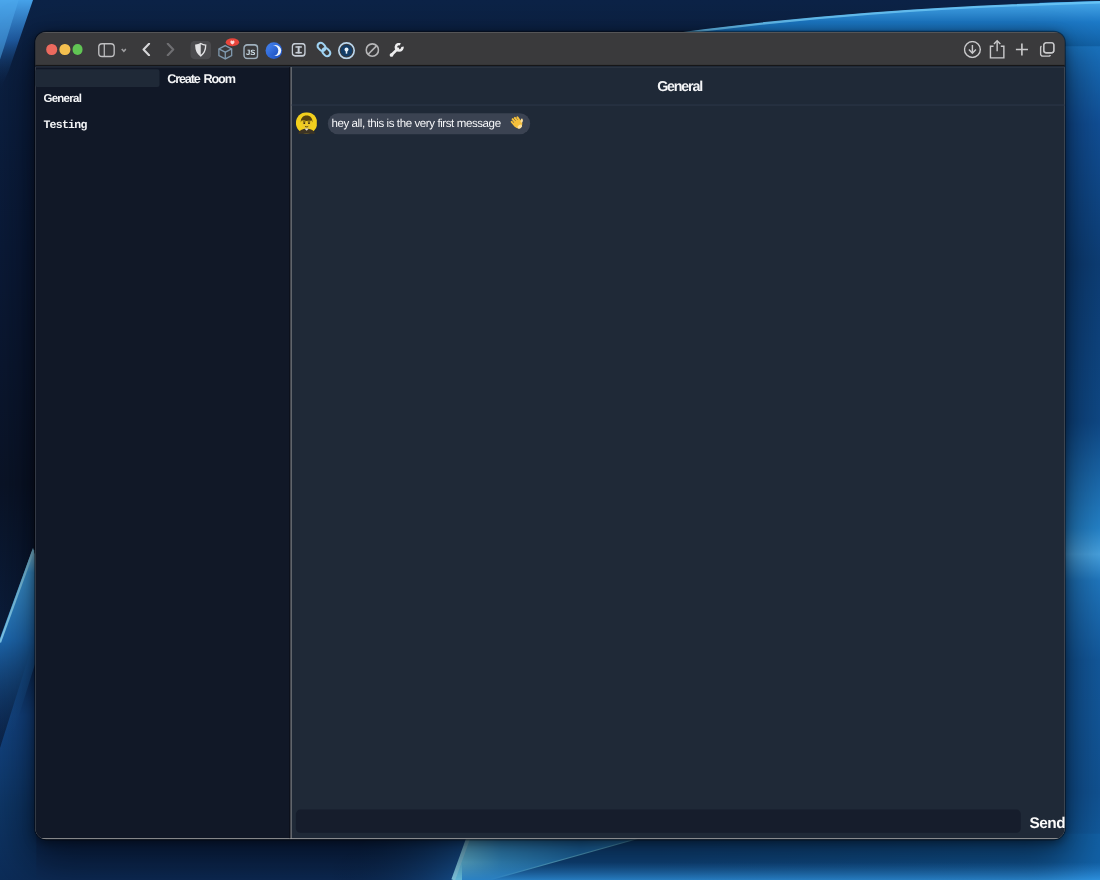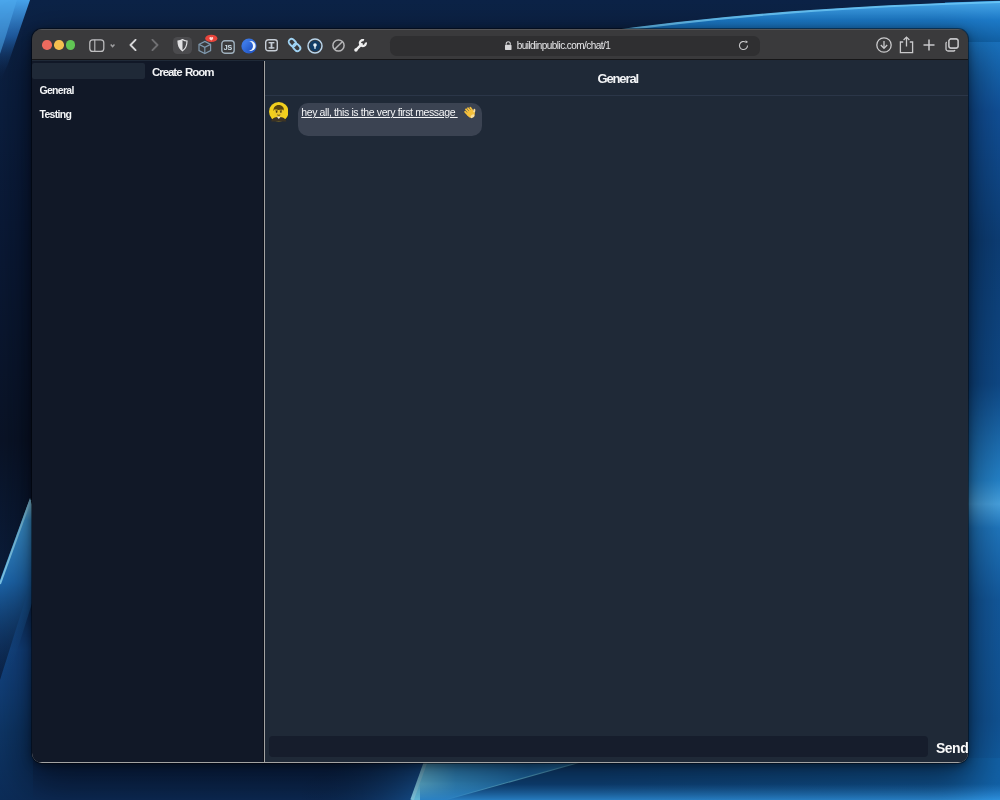--- a/index.html
+++ b/index.html
@@ -22,22 +22,22 @@
   #sbar{position:absolute;left:0;top:0;width:232px;height:701px;background:#111827;border-right:1px solid #0a0e18;}
   #crinput{position:absolute;left:0;top:2px;width:113px;height:16px;background:#1f2937;border-radius:2px;}
   #crbtn{position:absolute;left:120px;top:2.5px;width:80px;height:17px;color:#f3f4f6;font-size:11.5px;font-weight:bold;
     letter-spacing:-1.05px;word-spacing:1.4px;line-height:17px;}
   .room{position:absolute;left:7.5px;color:#f3f4f6;font-size:10.5px;font-weight:bold;letter-spacing:-0.7px;}
   #main{position:absolute;left:233px;top:0;width:703px;height:701px;background:#1f2937;}
   #mhead{position:absolute;left:0;top:0px;width:703px;height:35px;border-bottom:1px solid #2b3648;
     color:#f3f4f6;font-size:13px;font-weight:bold;letter-spacing:-1.1px;text-align:center;text-indent:2.5px;line-height:35.5px;}
   #msgrow{position:absolute;left:3.8px;top:41px;height:20px;}
   #avatar{position:absolute;left:0;top:0;}
-  #bubble{position:absolute;left:29px;top:1.2px;width:184.5px;height:33px;background:#3b4352;border-radius:10px;
-    color:#f5f6f8;font-size:10.5px;letter-spacing:-0.38px;line-height:19.5px;padding-left:3.5px;white-space:nowrap;text-decoration:underline;}
+  #bubble{position:absolute;left:29px;top:1.2px;width:184.5px;height:19px;background:#3b4352;border-radius:10px;
+    color:#f5f6f8;font-size:10.5px;letter-spacing:-0.38px;line-height:19.5px;padding-left:3.5px;white-space:nowrap;}
   #bubble svg{vertical-align:-3px;margin-left:5.5px;}
   #minput{position:absolute;left:4px;top:675px;width:659px;height:21px;background:#161d2c;border-radius:4px;}
   #send{position:absolute;left:671px;top:676.5px;width:30px;height:21px;color:#fafafa;font-size:14px;font-weight:bold;
     letter-spacing:-0.5px;line-height:21px;}
 </style>
 </head>
 <body>
 <svg id="wall" width="1000" height="800" viewBox="0 0 1000 800">
   <defs>
     <linearGradient id="gbase" x1="0" y1="0" x2="0" y2="1">
@@ -199,33 +199,20 @@
       <circle cx="6.5" cy="6.5" r="5.6" fill="none" stroke="#b6b6b8" stroke-width="1.5"></circle>
       <line x1="2.7" y1="10.3" x2="10.3" y2="2.7" stroke="#b6b6b8" stroke-width="1.5"></line>
     </svg>
 
     <svg style="left:321px;top:10px" width="15" height="13" viewBox="0 0 15 13">
       <line x1="3.1" y1="10.8" x2="8.7" y2="5.2" stroke="#ededee" stroke-width="2.4" stroke-linecap="round"></line>
       <circle cx="2.9" cy="11" r="1.7" fill="#ededee"></circle>
       <path d="M10.93,1.18 A3,3 0 1 0 12.85,3.48" fill="none" stroke="#ededee" stroke-width="2.3"></path>
     </svg>
 
-    <div id="abar">
-      <div id="aurl">
-        <svg width="7.5" height="9.5" viewBox="0 0 8 10">
-          <rect x="0.5" y="4" width="7" height="5.6" rx="1" fill="#d7d7d9"></rect>
-          <path d="M1.8,4 V2.9 A2.2,2.2 0 0 1 6.2,2.9 V4" fill="none" stroke="#d7d7d9" stroke-width="1.1"></path>
-        </svg>
-        <span>buildinpublic.com/chat/1</span>
-      </div>
-      <svg style="position:absolute;right:11px;top:4.5px" width="11" height="11" viewBox="0 0 12 12">
-        <path d="M10.4,6 A4.4,4.4 0 1 1 8.4,2.3" fill="none" stroke="#c7c7c9" stroke-width="1.2"></path>
-        <polygon points="8.2,0.4 8.4,3.6 11,2.2" fill="#c7c7c9"></polygon>
-      </svg>
-    </div>
 
     <svg style="left:843.5px;top:8px" width="16" height="16" viewBox="0 0 16 16">
       <circle cx="8" cy="8" r="7.2" fill="none" stroke="#c9c9cb" stroke-width="1.3"></circle>
       <line x1="8" y1="4" x2="8" y2="11" stroke="#c9c9cb" stroke-width="1.3"></line>
       <polyline points="4.8,8 8,11.3 11.2,8" fill="none" stroke="#c9c9cb" stroke-width="1.3"></polyline>
     </svg>
     <svg style="left:867px;top:7px" width="15" height="18" viewBox="0 0 15 18">
       <path d="M4.2,6 H1.4 V16.6 H13.6 V6 H10.8" fill="none" stroke="#c9c9cb" stroke-width="1.3"></path>
       <line x1="7.5" y1="1.4" x2="7.5" y2="10.5" stroke="#c9c9cb" stroke-width="1.3"></line>
       <polyline points="4.6,4 7.5,1.1 10.4,4" fill="none" stroke="#c9c9cb" stroke-width="1.3"></polyline>
@@ -238,21 +225,21 @@
       <rect x="4" y="1" width="9" height="9" rx="2" fill="none" stroke="#c9c9cb" stroke-width="1.3"></rect>
       <path d="M10,12.2 A1.8,1.8 0 0 1 8.9,13 H3 A2,2 0 0 1 1,11 V5.2 A1.8,1.8 0 0 1 1.8,4" fill="none" stroke="#c9c9cb" stroke-width="1.3"></path>
       <rect x="4" y="1" width="9" height="9" rx="2" fill="#3a3a3c" stroke="#c9c9cb" stroke-width="1.3"></rect>
     </svg>
   </div>
   <div id="page">
     <div id="sbar">
       <div id="crinput"></div>
       <div id="crbtn">Create Room</div>
       <div class="room" style="top:23.3px;">General</div>
-      <div class="room" style="top:47.2px;">Testing</div>
+      <div class="room" style="top:47.2px;font-family:Liberation Mono, monospace;">Testing</div>
     </div>
     <div id="main">
       <div id="mhead">General</div>
       <div id="msgrow">
         <svg id="avatar" width="19.5" height="19.5" viewBox="0 0 20 20">
           <circle cx="10" cy="10" r="10" fill="#f2cf1d"></circle>
           <path d="M4.6,9.5 C4.2,5.5 6.6,3 10,3 C13.4,3 15.8,5.5 15.4,9.5 L14.6,7.8 C13,8.2 7,8.2 5.4,7.8 Z" fill="#57430f"></path>
           <path d="M5.3,7.9 C7,8.3 13,8.3 14.7,7.9 L14.5,11.5 C14.3,13.8 12.3,15.6 10,15.6 C7.7,15.6 5.7,13.8 5.5,11.5 Z" fill="#edc829"></path>
           <circle cx="7.8" cy="10.2" r="0.85" fill="#332611"></circle>
           <circle cx="12.2" cy="10.2" r="0.85" fill="#332611"></circle>

